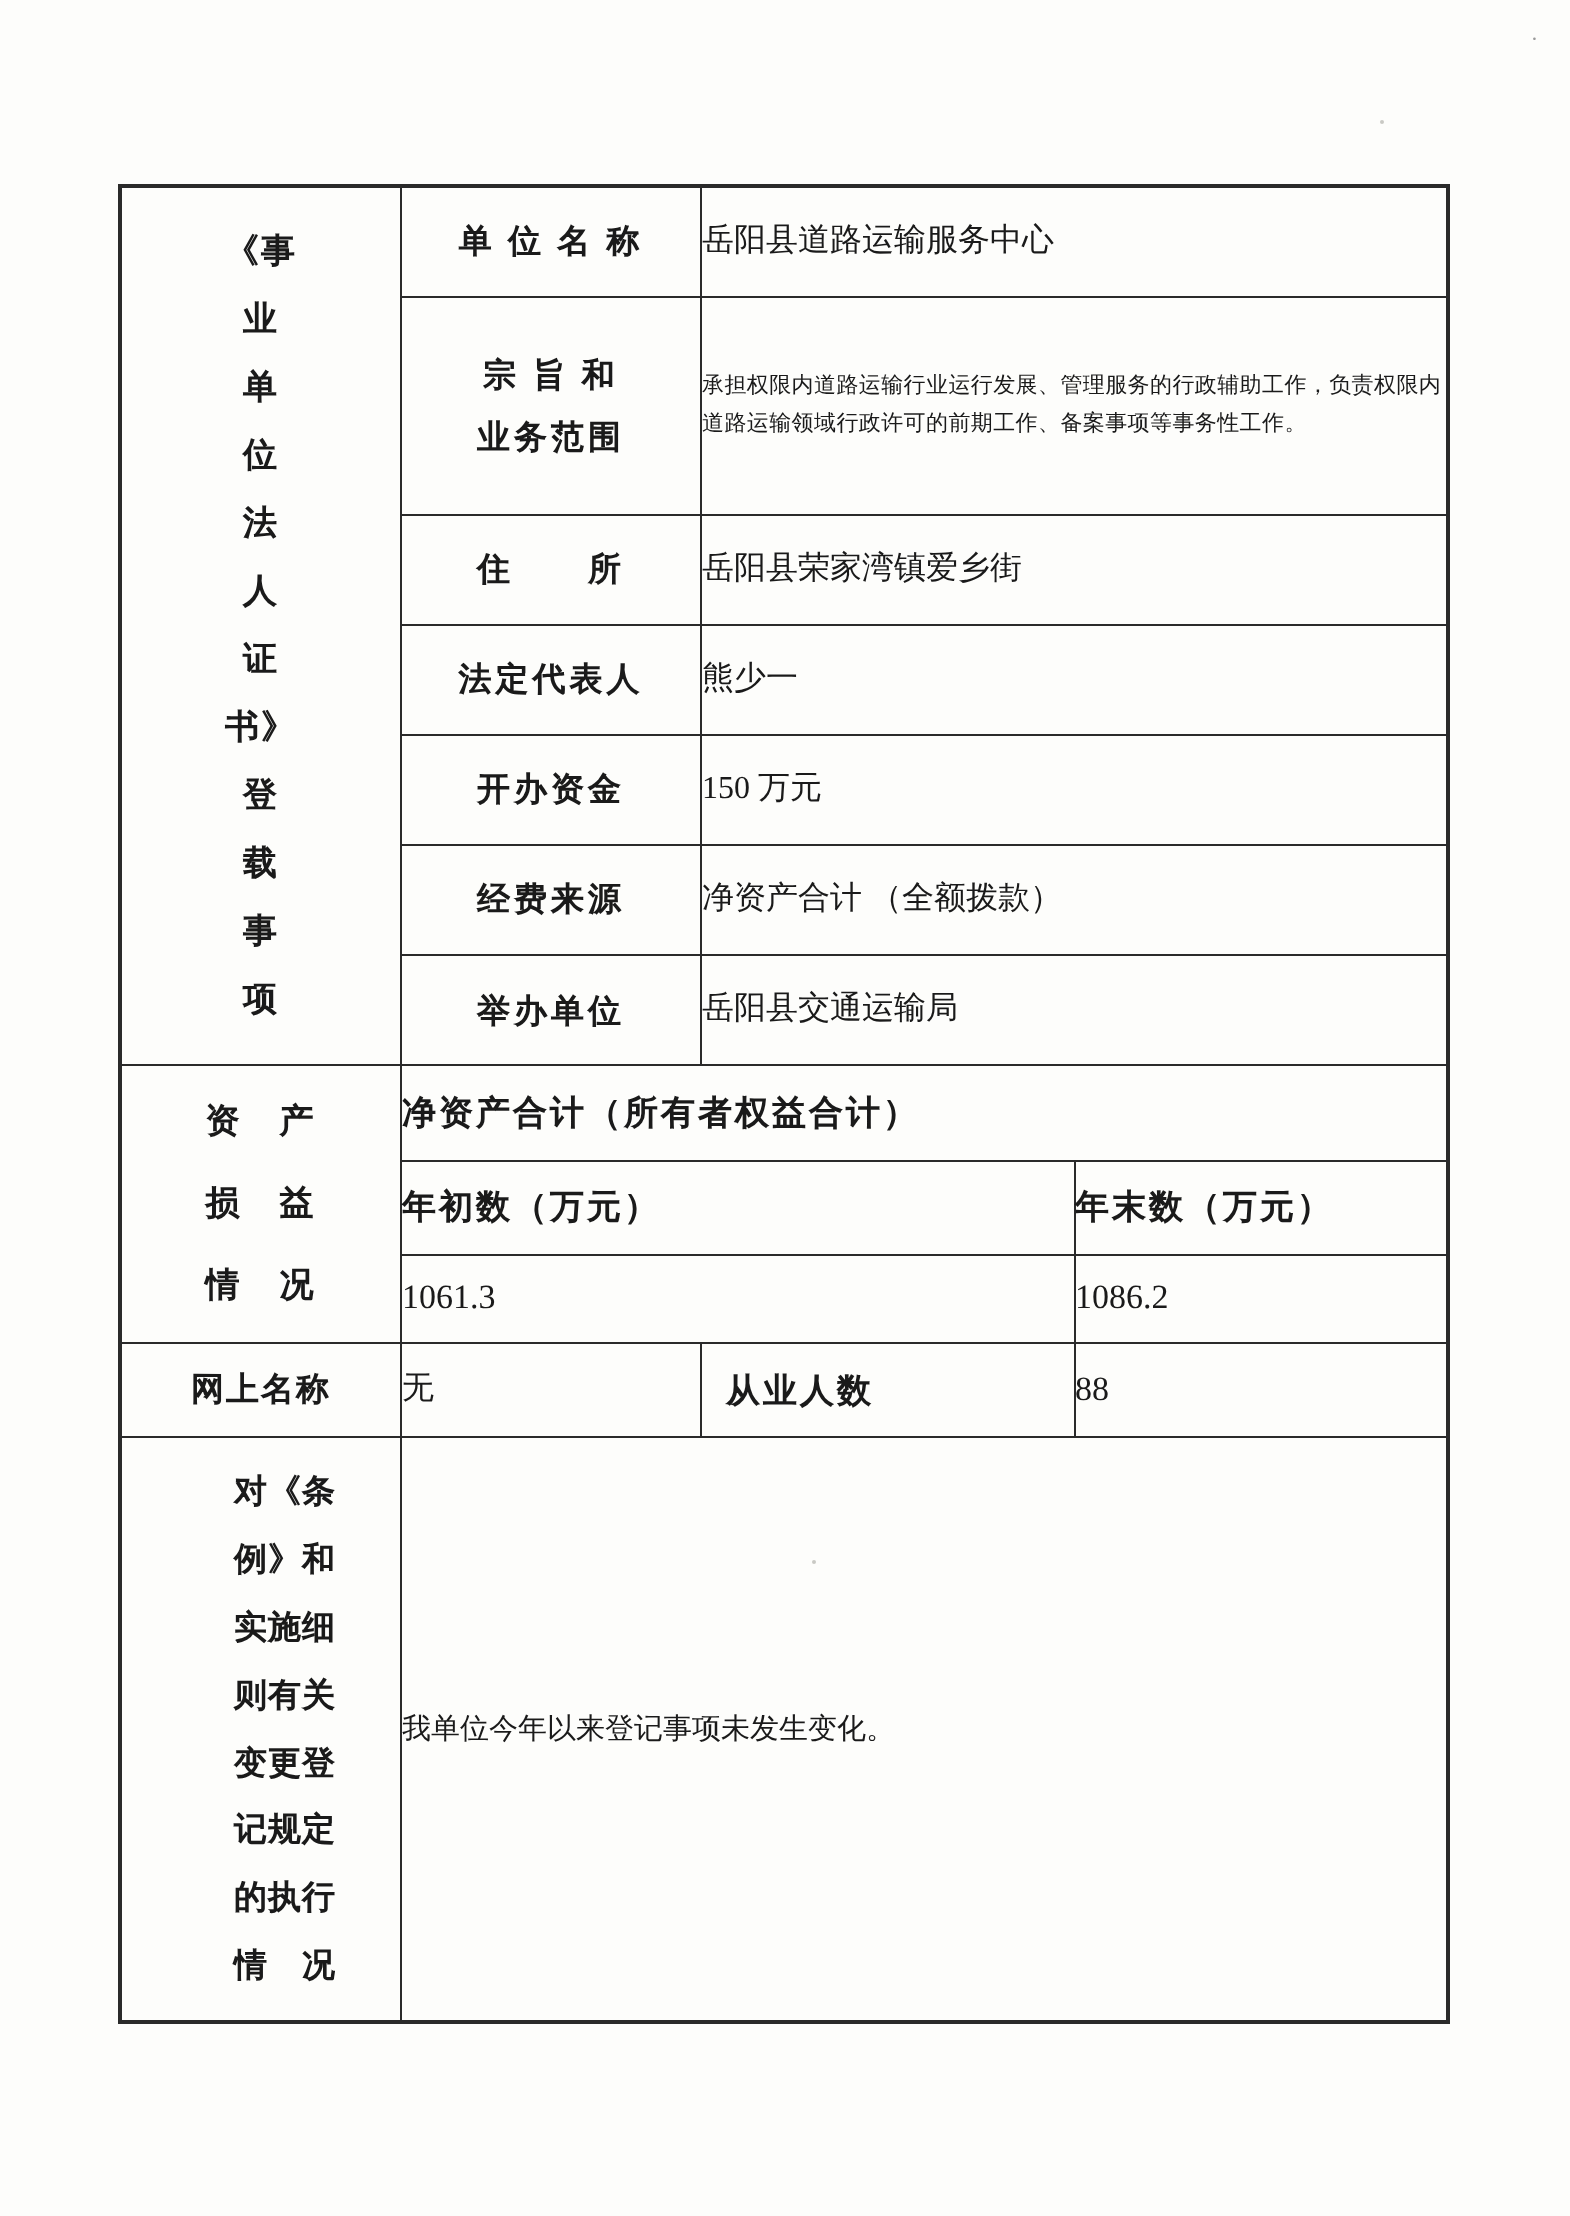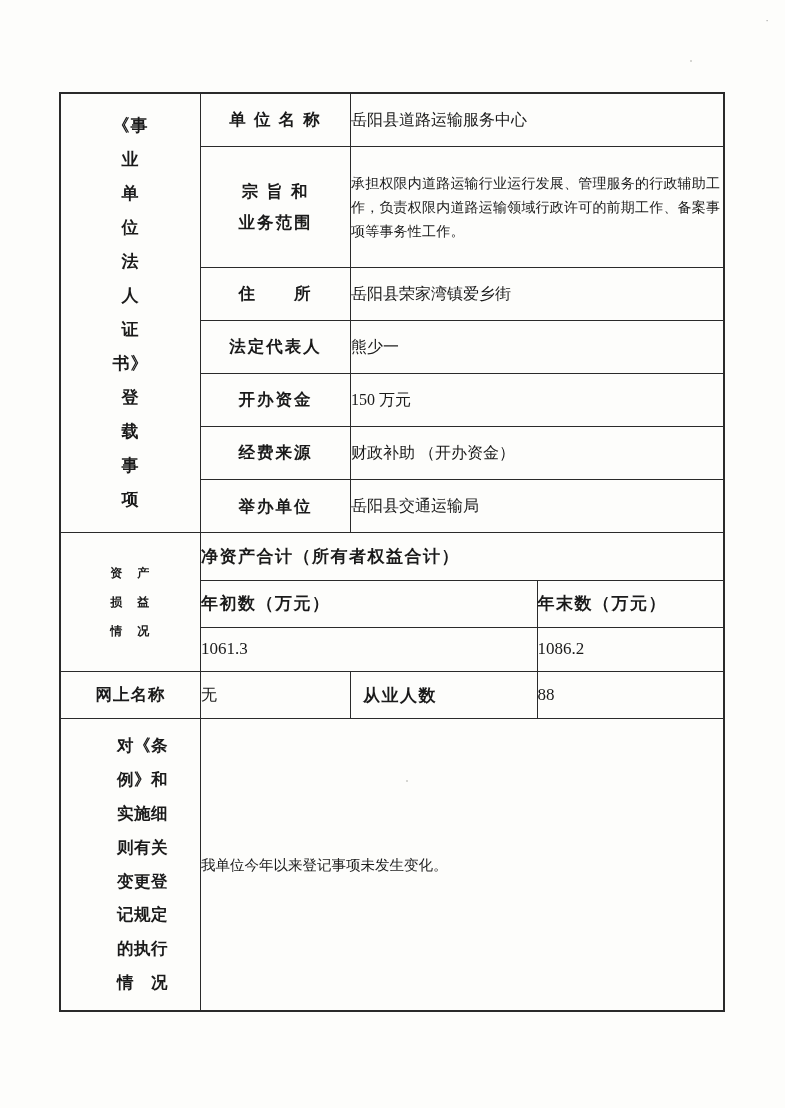--- a/index.html
+++ b/index.html
@@ -71,41 +71,41 @@
     padding: 9px 12px;
     line-height: 1.75;
     text-align: left;
     font-family: "DejaVu Sans", "Liberation Sans", sans-serif;
   }
   .val-cell.serif {
     font-family: "Liberation Serif", serif;
     font-size: 16px;
   }
   .val-narrow {
-    font-size: 14px;
+    font-size: 11px;
     line-height: 1.72;
     letter-spacing: 0.2px;
   }
 
   .center-bold {
     text-align: left;
     font-weight: bold;
     font-size: 17px;
     letter-spacing: 1.5px;
   }
   .center-num {
     text-align: left;
     font-size: 17px;
     font-family: Liberation Serif, serif;
   }
 
   .asset-label {
     text-align: center;
     font-weight: bold;
-    font-size: 12px;
+    font-size: 17px;
     line-height: 2.4;
     letter-spacing: 1.5px;
   }
   .asset-label span { display: block; }
 
   .note-label {
     text-align: center;
     font-weight: bold;
     font-size: 16.5px;
     line-height: 2.05;
@@ -204,21 +204,21 @@
           <td class="key-cell">
             <span>开办资金</span>
           </td>
           <td class="val-cell serif" colspan="2">150 万元</td>
         </tr>
 
         <tr>
           <td class="key-cell">
             <span>经费来源</span>
           </td>
-          <td class="val-cell serif" colspan="2">财政补助 （开办资金）</td>
+          <td class="val-cell serif" colspan="2">净资产合计 （全额拨款）</td>
         </tr>
 
         <tr>
           <td class="key-cell">
             <span>举办单位</span>
           </td>
           <td class="val-cell serif" colspan="2">岳阳县交通运输局</td>
         </tr>
 
         <tr>

